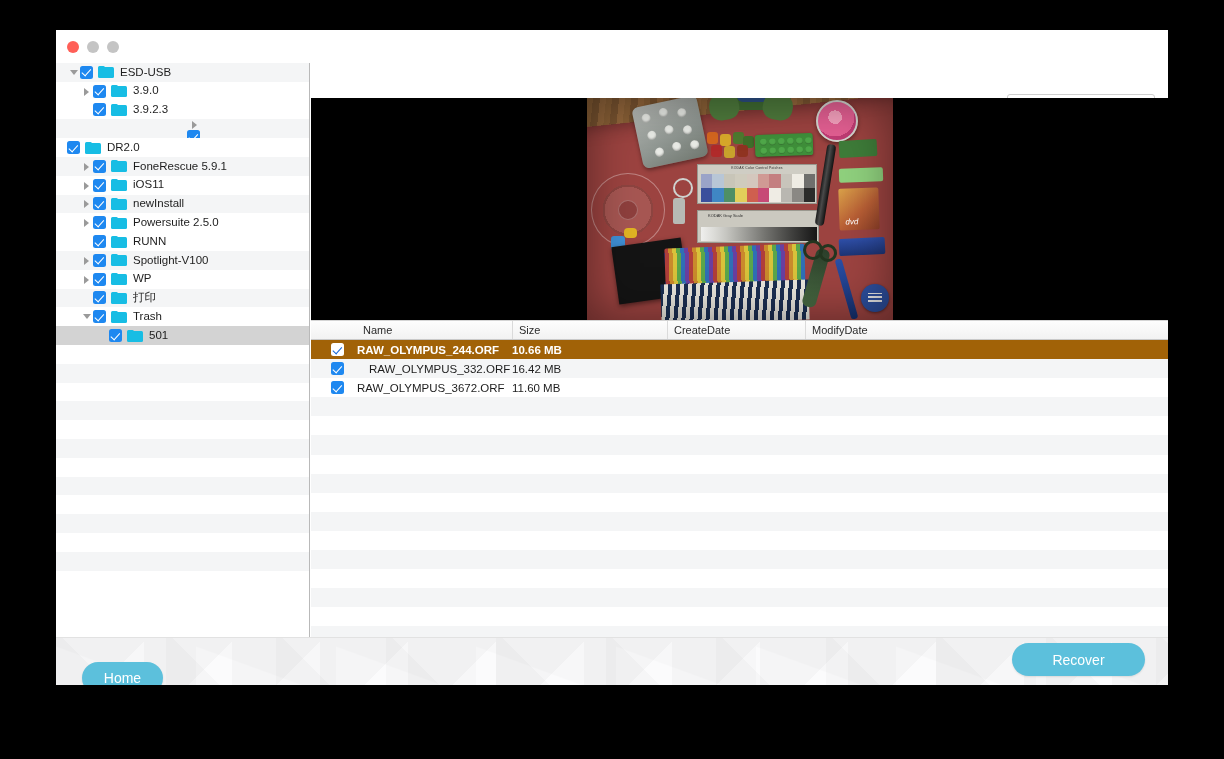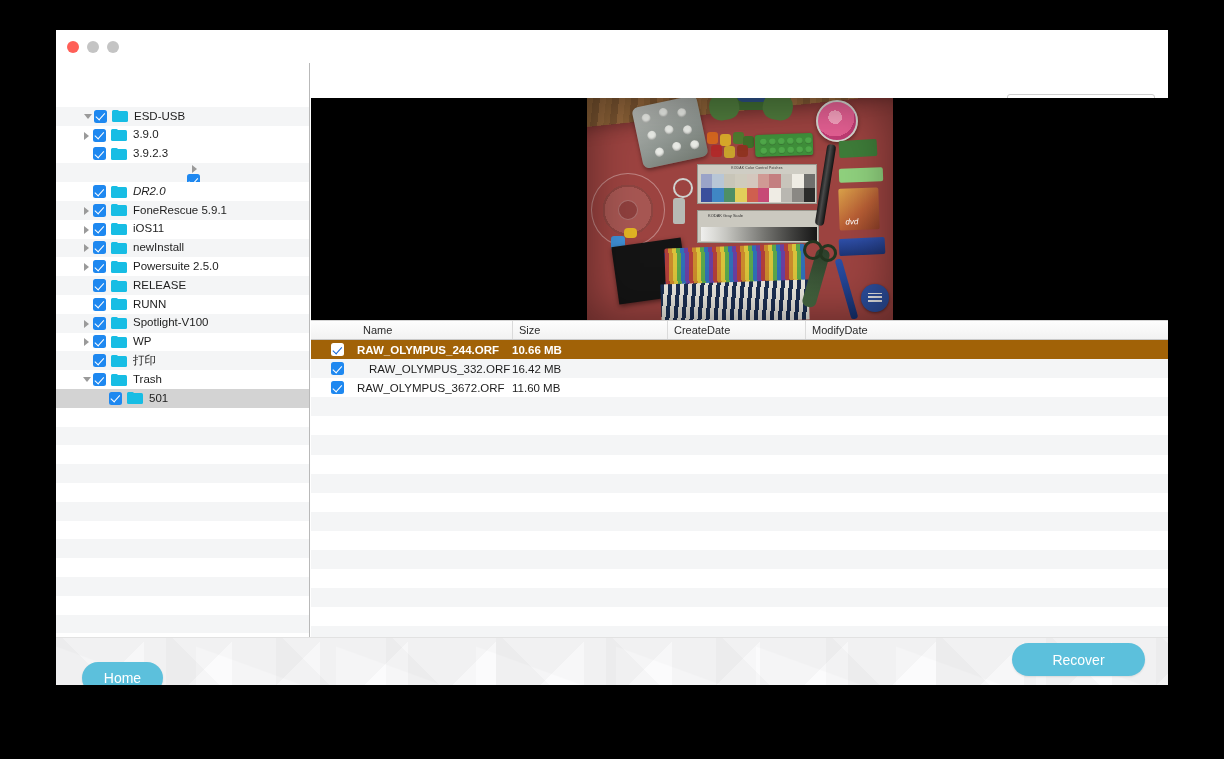--- a/index.html
+++ b/index.html
@@ -493,21 +493,21 @@
   <div id="titlebar">
     <div class="traffic-lights">
       <span class="light close"></span>
       <span class="light min"></span>
       <span class="light max"></span>
     </div>
   </div>
 
   <div id="sidebar">
     <div id="tree">
-        <div class="tree-row odd" style="padding-left: 27px; margin-top: 44px;">
+        <div class="tree-row odd" style="padding-left: 13px;">
           <span class="disclosure open"></span>
           <span class="cbox"></span>
           <span class="folder"></span>
           <span class="tree-label">ESD-USB</span>
         </div>
         <div class="tree-row even" style="padding-left: 26px; align-items: center;">
           <span class="disclosure closed"></span>
           <span class="cbox"></span>
           <span class="folder"></span>
           <span class="tree-label">3.9.0</span>
@@ -517,21 +517,21 @@
           <span class="cbox"></span>
           <span class="folder"></span>
           <span class="tree-label">3.9.2.3</span>
         </div>
         <div class="tree-row odd" style="padding-left: 26px; flex-direction: column;">
           <span class="disclosure closed"></span>
           <span class="cbox"></span>
           <span class="folder"></span>
           <span class="tree-label">3.9.3.0</span>
         </div>
-        <div class="tree-row even" style="padding-left: 26px; font-style: italic;">
+        <div class="tree-row even" style="">
           <span class="disclosure"></span>
           <span class="cbox"></span>
           <span class="folder"></span>
           <span class="tree-label">DR2.0</span>
         </div>
         <div class="tree-row odd" style="padding-left: 26px;">
           <span class="disclosure closed"></span>
           <span class="cbox"></span>
           <span class="folder"></span>
           <span class="tree-label">FoneRescue 5.9.1</span>
@@ -546,26 +546,20 @@
           <span class="disclosure closed"></span>
           <span class="cbox"></span>
           <span class="folder"></span>
           <span class="tree-label">newInstall</span>
         </div>
         <div class="tree-row even" style="padding-left: 26px;">
           <span class="disclosure closed"></span>
           <span class="cbox"></span>
           <span class="folder"></span>
           <span class="tree-label">Powersuite 2.5.0</span>
-        </div>
-        <div class="tree-row odd" style="padding-left: 26px;">
-          <span class="disclosure"></span>
-          <span class="cbox"></span>
-          <span class="folder"></span>
-          <span class="tree-label">RELEASE</span>
         </div>
         <div class="tree-row even" style="padding-left: 26px;">
           <span class="disclosure"></span>
           <span class="cbox"></span>
           <span class="folder"></span>
           <span class="tree-label">RUNN</span>
         </div>
         <div class="tree-row odd" style="padding-left: 26px;">
           <span class="disclosure closed"></span>
           <span class="cbox"></span>

